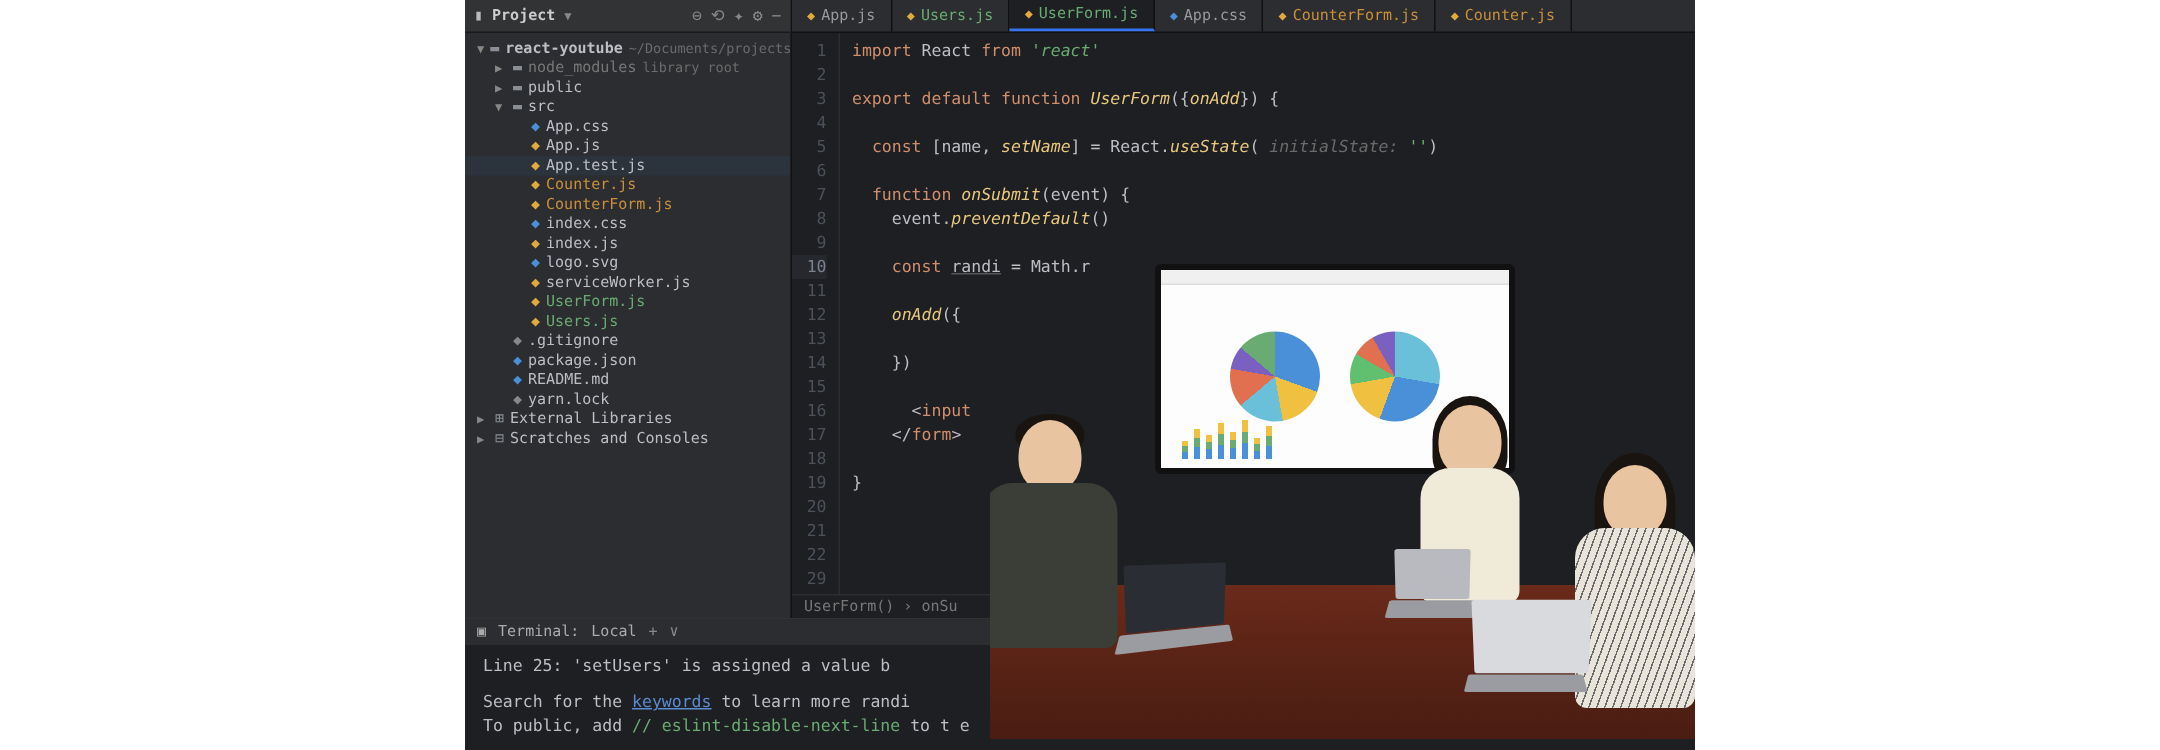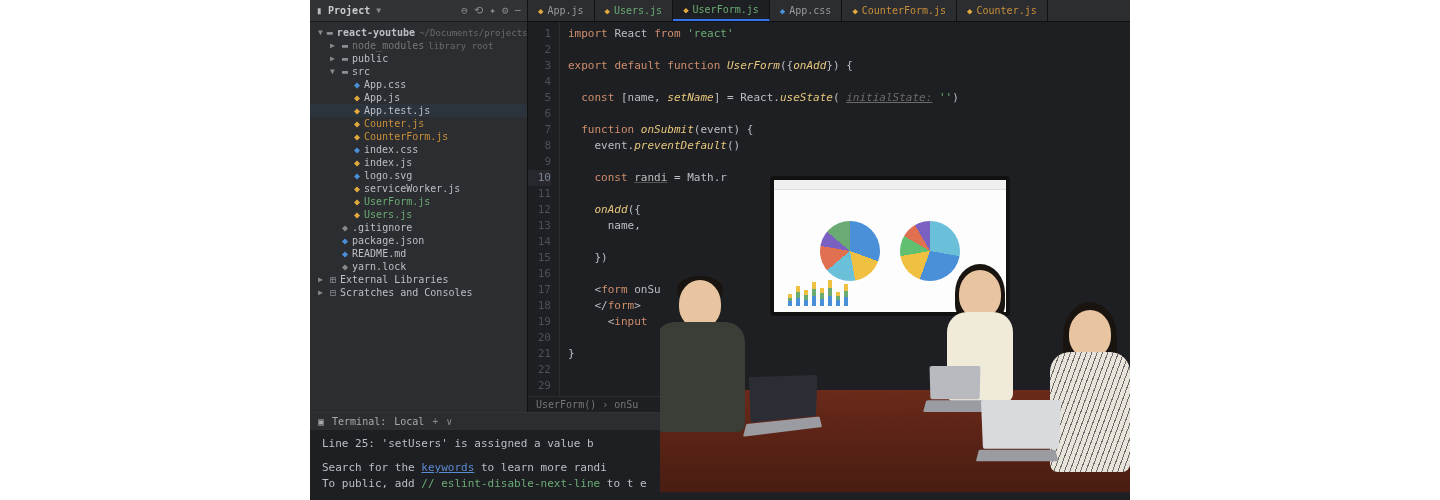--- a/index.html
+++ b/index.html
@@ -112,23 +112,23 @@
   padding: 4px 8px 4px 0;
   background: #1e1f22;
   border-right: 1px solid #2b2d30;
 }
 .gutter div { height: 16px; }
 .gutter .hl { color: #7a8290; background: #26282e; }
 .code-lines { padding: 4px 8px; color: #bcbec4; }
 .code-lines div { height: 16px; white-space: pre; }
 .kw { color: #cf8e6d; }
 .fn { color: #e8c87e; font-style: italic; }
-.str { color: #6aab73; }
+.str { color: #6aab73; font-style: italic; }
 .id { color: #bcbec4; }
-.dim-param { color: #6b6b6b; font-style: italic; text-decoration: underline; }
+.dim-param { color: #6b6b6b; font-style: italic; }
 .underline { text-decoration: underline; text-decoration-color: #555; }
 .breadcrumb {
   font-size: 10px;
   color: #777;
   padding: 2px 8px;
   border-top: 1px solid #2b2d30;
   background: #1e1f22;
 }
 .terminal {
   height: 88px;
@@ -426,27 +426,25 @@
             <div><span class="kw">export</span> <span class="kw">default</span> <span class="kw">function</span> <span class="fn">UserForm</span>({<span class="fn">onAdd</span>}) {</div>
             <div></div>
             <div>  <span class="kw">const</span> [name, <span class="fn">setName</span>] = <span class="id">React</span>.<span class="fn">useState</span>( <span class="dim-param">initialState:</span> <span class="str">''</span>)</div>
             <div></div>
             <div>  <span class="kw">function</span> <span class="fn">onSubmit</span>(event) {</div>
             <div>    event.<span class="fn">preventDefault</span>()</div>
             <div></div>
             <div>    <span class="kw">const</span> <span class="underline">randi</span> = <span class="id">Math</span>.r</div>
             <div></div>
             <div>    <span class="fn">onAdd</span>({</div>
-            <div>      name,</div>
             <div></div>
             <div>    })</div>
             <div></div>
-            <div>    &lt;<span class="kw">form</span> onSu</div>
+            <div>      &lt;<span class="kw">input</span></div>
             <div>    &lt;/<span class="kw">form</span>&gt;</div>
-            <div>      &lt;<span class="kw">input</span></div>
             <div></div>
             <div>}</div>
           </div>
       </div>
       <div class="breadcrumb">UserForm()  ›  onSu</div>
     </div>
   </div>
 
   <div class="terminal">
     <div class="terminal-header">

